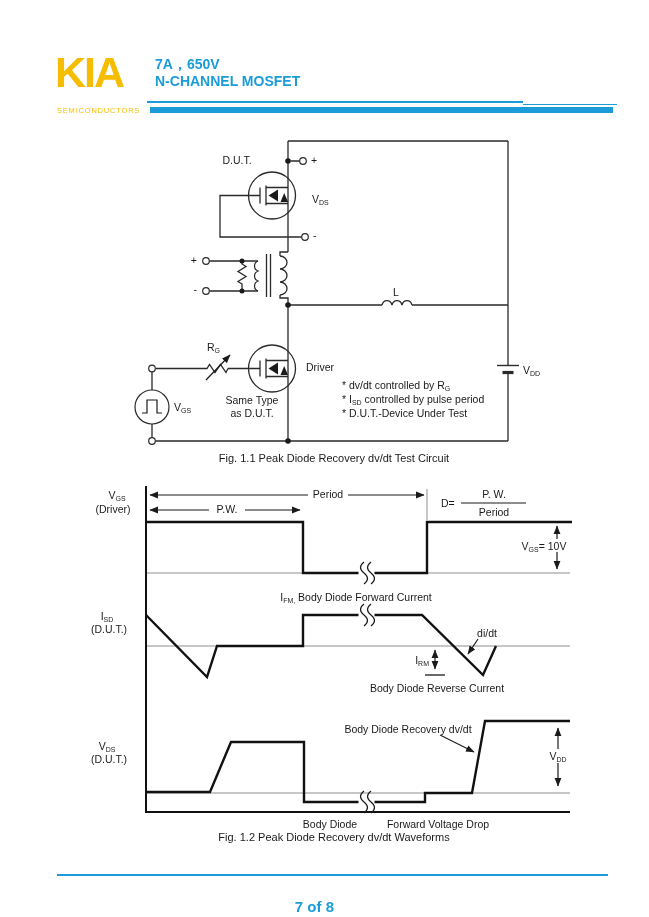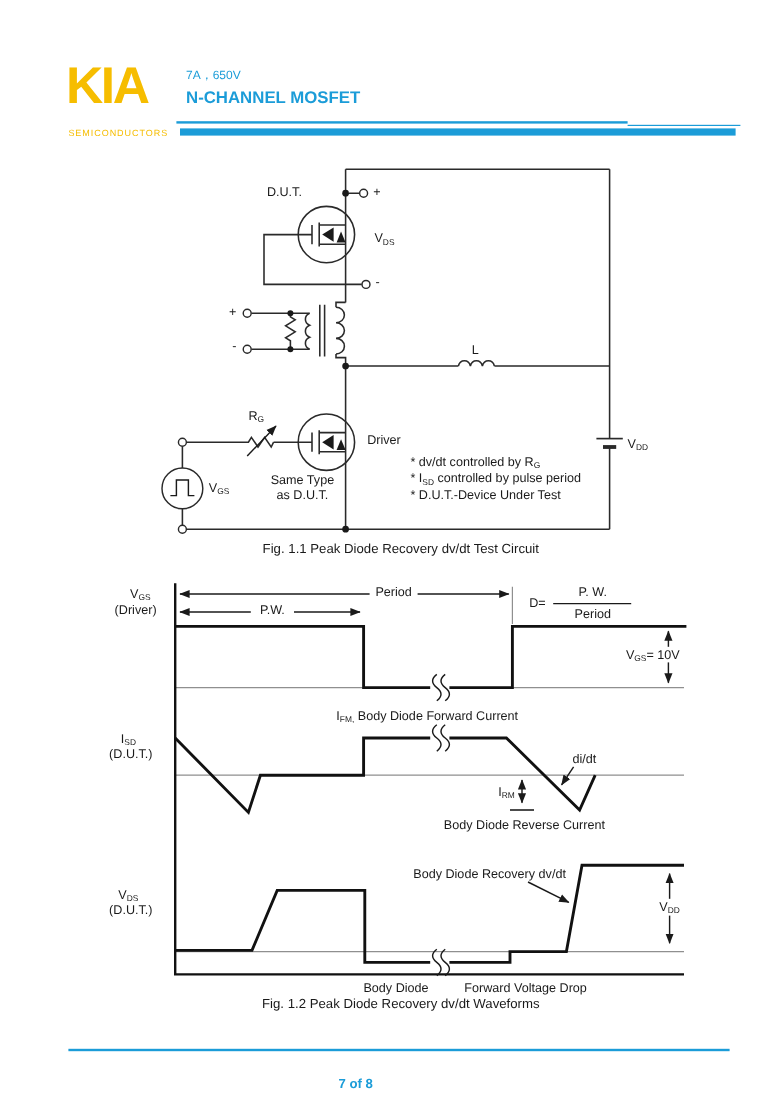--- a/index.html
+++ b/index.html
@@ -2,30 +2,30 @@
 <html><head>
 <meta charset="utf-8">
 <style>
   html,body{margin:0;padding:0;background:#ffffff;}
   .page{position:relative;width:649px;height:917px;background:#fff;
         font-family:"Liberation Sans",sans-serif;overflow:hidden;margin-top:23px;}
   .abs{position:absolute;}
   
   .brand{left:55px;top:28px;font-size:43px;font-weight:bold;color:#f6bd00;letter-spacing:-2px;line-height:1;}
   .tagline{left:57px;top:83px;font-size:7.5px;font-weight:normal;color:#f6bd00;letter-spacing:0.8px;}
-  .rating{left:155px;top:33px;font-size:10px;font-weight:normal;color:#1b9cd8;}
+  .rating{left:155px;top:33px;font-size:14px;font-weight:bold;color:#1b9cd8;}
   .devtype{left:155px;top:50px;font-size:14px;font-weight:bold;color:#1b9cd8;}
   .part{left:380px;top:41px;width:218px;text-align:right;font-size:25px;color:#1b9cd8;letter-spacing:0.5px;}
   .rule{background:#1b9cd8;}
   .rule-thin1{left:147px;top:78px;width:376px;height:1.5px;}
   .rule-thin2{left:523px;top:80.5px;width:94px;height:1.5px;}
   .rule-thick{left:150px;top:84px;width:463px;height:5.5px;}
   
   .footer-line{left:57px;top:851px;width:551px;height:1.5px;}
-  .page-num{left:282px;top:875px;width:80px;text-align:left;font-size:11px;font-weight:bold;color:#1b9cd8;}
+  .page-num{left:254px;top:875px;width:80px;text-align:right;font-size:15px;font-weight:bold;color:#1b9cd8;}
   .revision{left:474px;top:896px;font-size:11px;font-weight:bold;color:#1b9cd8;}
   
   svg.diagrams{position:absolute;left:0;top:0;}
   svg text{font-family:"Liberation Sans",sans-serif;font-size:10.5px;fill:#1a1a1a;dominant-baseline:central;}
   svg text.cap{font-size:11px;}
   tspan.sub{font-size:7px;}
   .w{stroke:#2a2a2a;stroke-width:1.3;fill:none;}
   .w2{stroke:#2a2a2a;stroke-width:1.4;fill:none;}
   .w3{stroke:#2a2a2a;stroke-width:3.2;fill:none;}
   .wv{stroke:#111;stroke-width:2.4;fill:none;}

